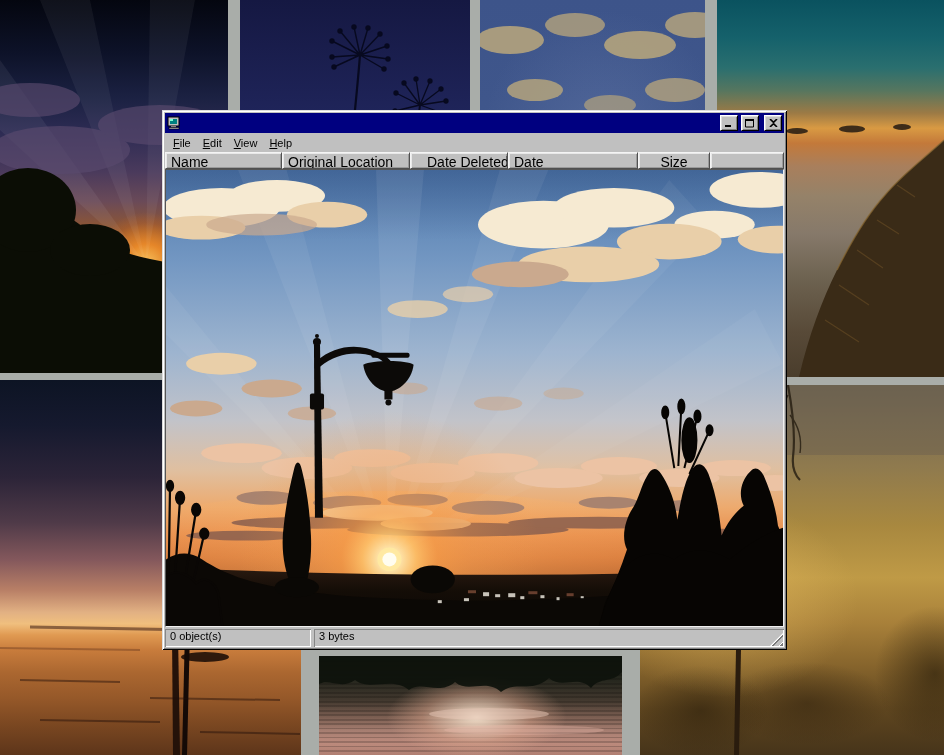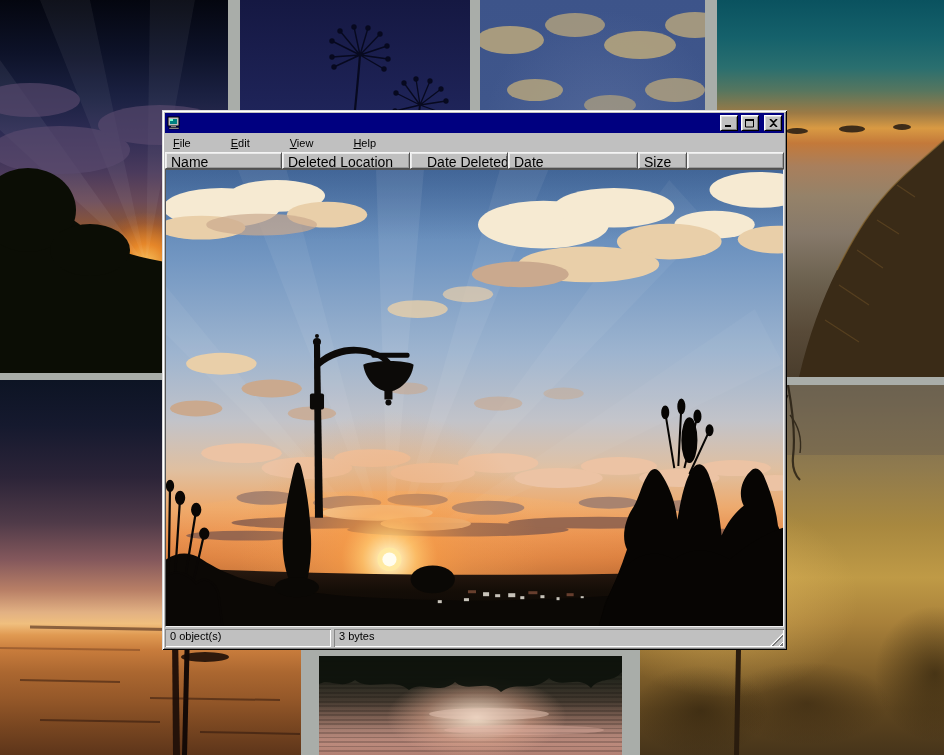--- a/index.html
+++ b/index.html
@@ -45,37 +45,37 @@
                 inset 2px 2px 0 #fff, inset -2px -2px 0 #808080;
     display:flex;flex-direction:column;}
   #titlebar{height:18px;background:#000080;display:flex;align-items:center;
     padding:1px 2px;gap:3px;flex:0 0 auto;}
   #title-text{color:#fff;font-size:11px;font-weight:bold;flex:1;}
   .tbtn{width:16px;height:14px;background:#c0c0c0;position:relative;flex:0 0 auto;
     border:1px solid;border-color:#fff #000 #000 #fff;
     box-shadow: inset 1px 1px 0 #dcdcdc, inset -1px -1px 0 #808080;
     display:flex;align-items:center;justify-content:center;}
   #btn-close{margin-left:2px;}
-  #menubar{height:19px;display:flex;align-items:center;padding:0 2px;flex:0 0 auto;gap:28px;}
+  #menubar{height:19px;display:flex;align-items:center;padding:0 2px;flex:0 0 auto;}
   .menu-item{font-size:11px;color:#000;padding:2px 6px;}
   .menu-item u{text-decoration:underline;}
   #headers{display:flex;height:17px;flex:0 0 auto;}
   .hcell{box-sizing:border-box;height:17px;background:#c0c0c0;
     border:1px solid;border-color:#f4f4f4 #505050 #505050 #f4f4f4;
     box-shadow: inset 1px 1px 0 #e8e8e8, inset -1px -1px 0 #9a9a9a;
     font-size:14px;color:#000;padding:1px 5px;white-space:nowrap;overflow:hidden;}
   .c0{width:117px;} .c1{width:128px;} .c2{width:98px;padding-left:16px;} .c3{width:130px;}
-  .c4{width:49px;text-align:left;} .c5{flex:1;}
+  .c4{width:72px;text-align:center;} .c5{flex:1;}
   #content{flex:1;position:relative;background:#000;
     border:1px solid;border-color:#555 #f0f0f0 #f0f0f0 #555;overflow:hidden;}
   #content svg{position:absolute;left:0;top:0;width:100%;height:100%;}
   #statusbar{height:18px;flex:0 0 auto;display:flex;gap:3px;padding-top:2px;}
   .spane{box-sizing:border-box;background:#c0c0c0;font-size:11px;color:#000;
     padding:1px 5px;box-shadow: inset 1px 1px 0 #868686, inset -1px -1px 0 #fff;}
-  #spane1{width:166px;}
+  #spane1{width:146px;}
   #spane2{flex:1;position:relative;}
   #grip{position:absolute;right:1px;bottom:1px;width:13px;height:13px;
     background:repeating-linear-gradient(135deg, transparent 0 3px, #fff 3px 4px, #7a7a7a 4px 6px);
     clip-path:polygon(100% 0,100% 100%,0 100%);}
 </style>
 </head>
 <body>
 
 <div class="tile" id="tileA">
   <svg viewBox="0 0 228 373" preserveAspectRatio="none">
@@ -251,21 +251,21 @@
 
   <div id="menubar">
     <span class="menu-item"><u>F</u>ile</span>
     <span class="menu-item"><u>E</u>dit</span>
     <span class="menu-item"><u>V</u>iew</span>
     <span class="menu-item"><u>H</u>elp</span>
   </div>
 
   <div id="headers">
     <span class="hcell c0">Name</span>
-    <span class="hcell c1">Deleted Location</span>
+    <span class="hcell c1">Original Location</span>
     <span class="hcell c2">Date Deleted</span>
     <span class="hcell c3">Date</span>
     <span class="hcell c4">Size</span>
     <span class="hcell c5"></span>
   </div>
 
   <div id="content">
     <svg viewBox="0 0 613 459" preserveAspectRatio="none">
       <defs>
         <linearGradient id="sky" x1="0" y1="0" x2="0" y2="1">

